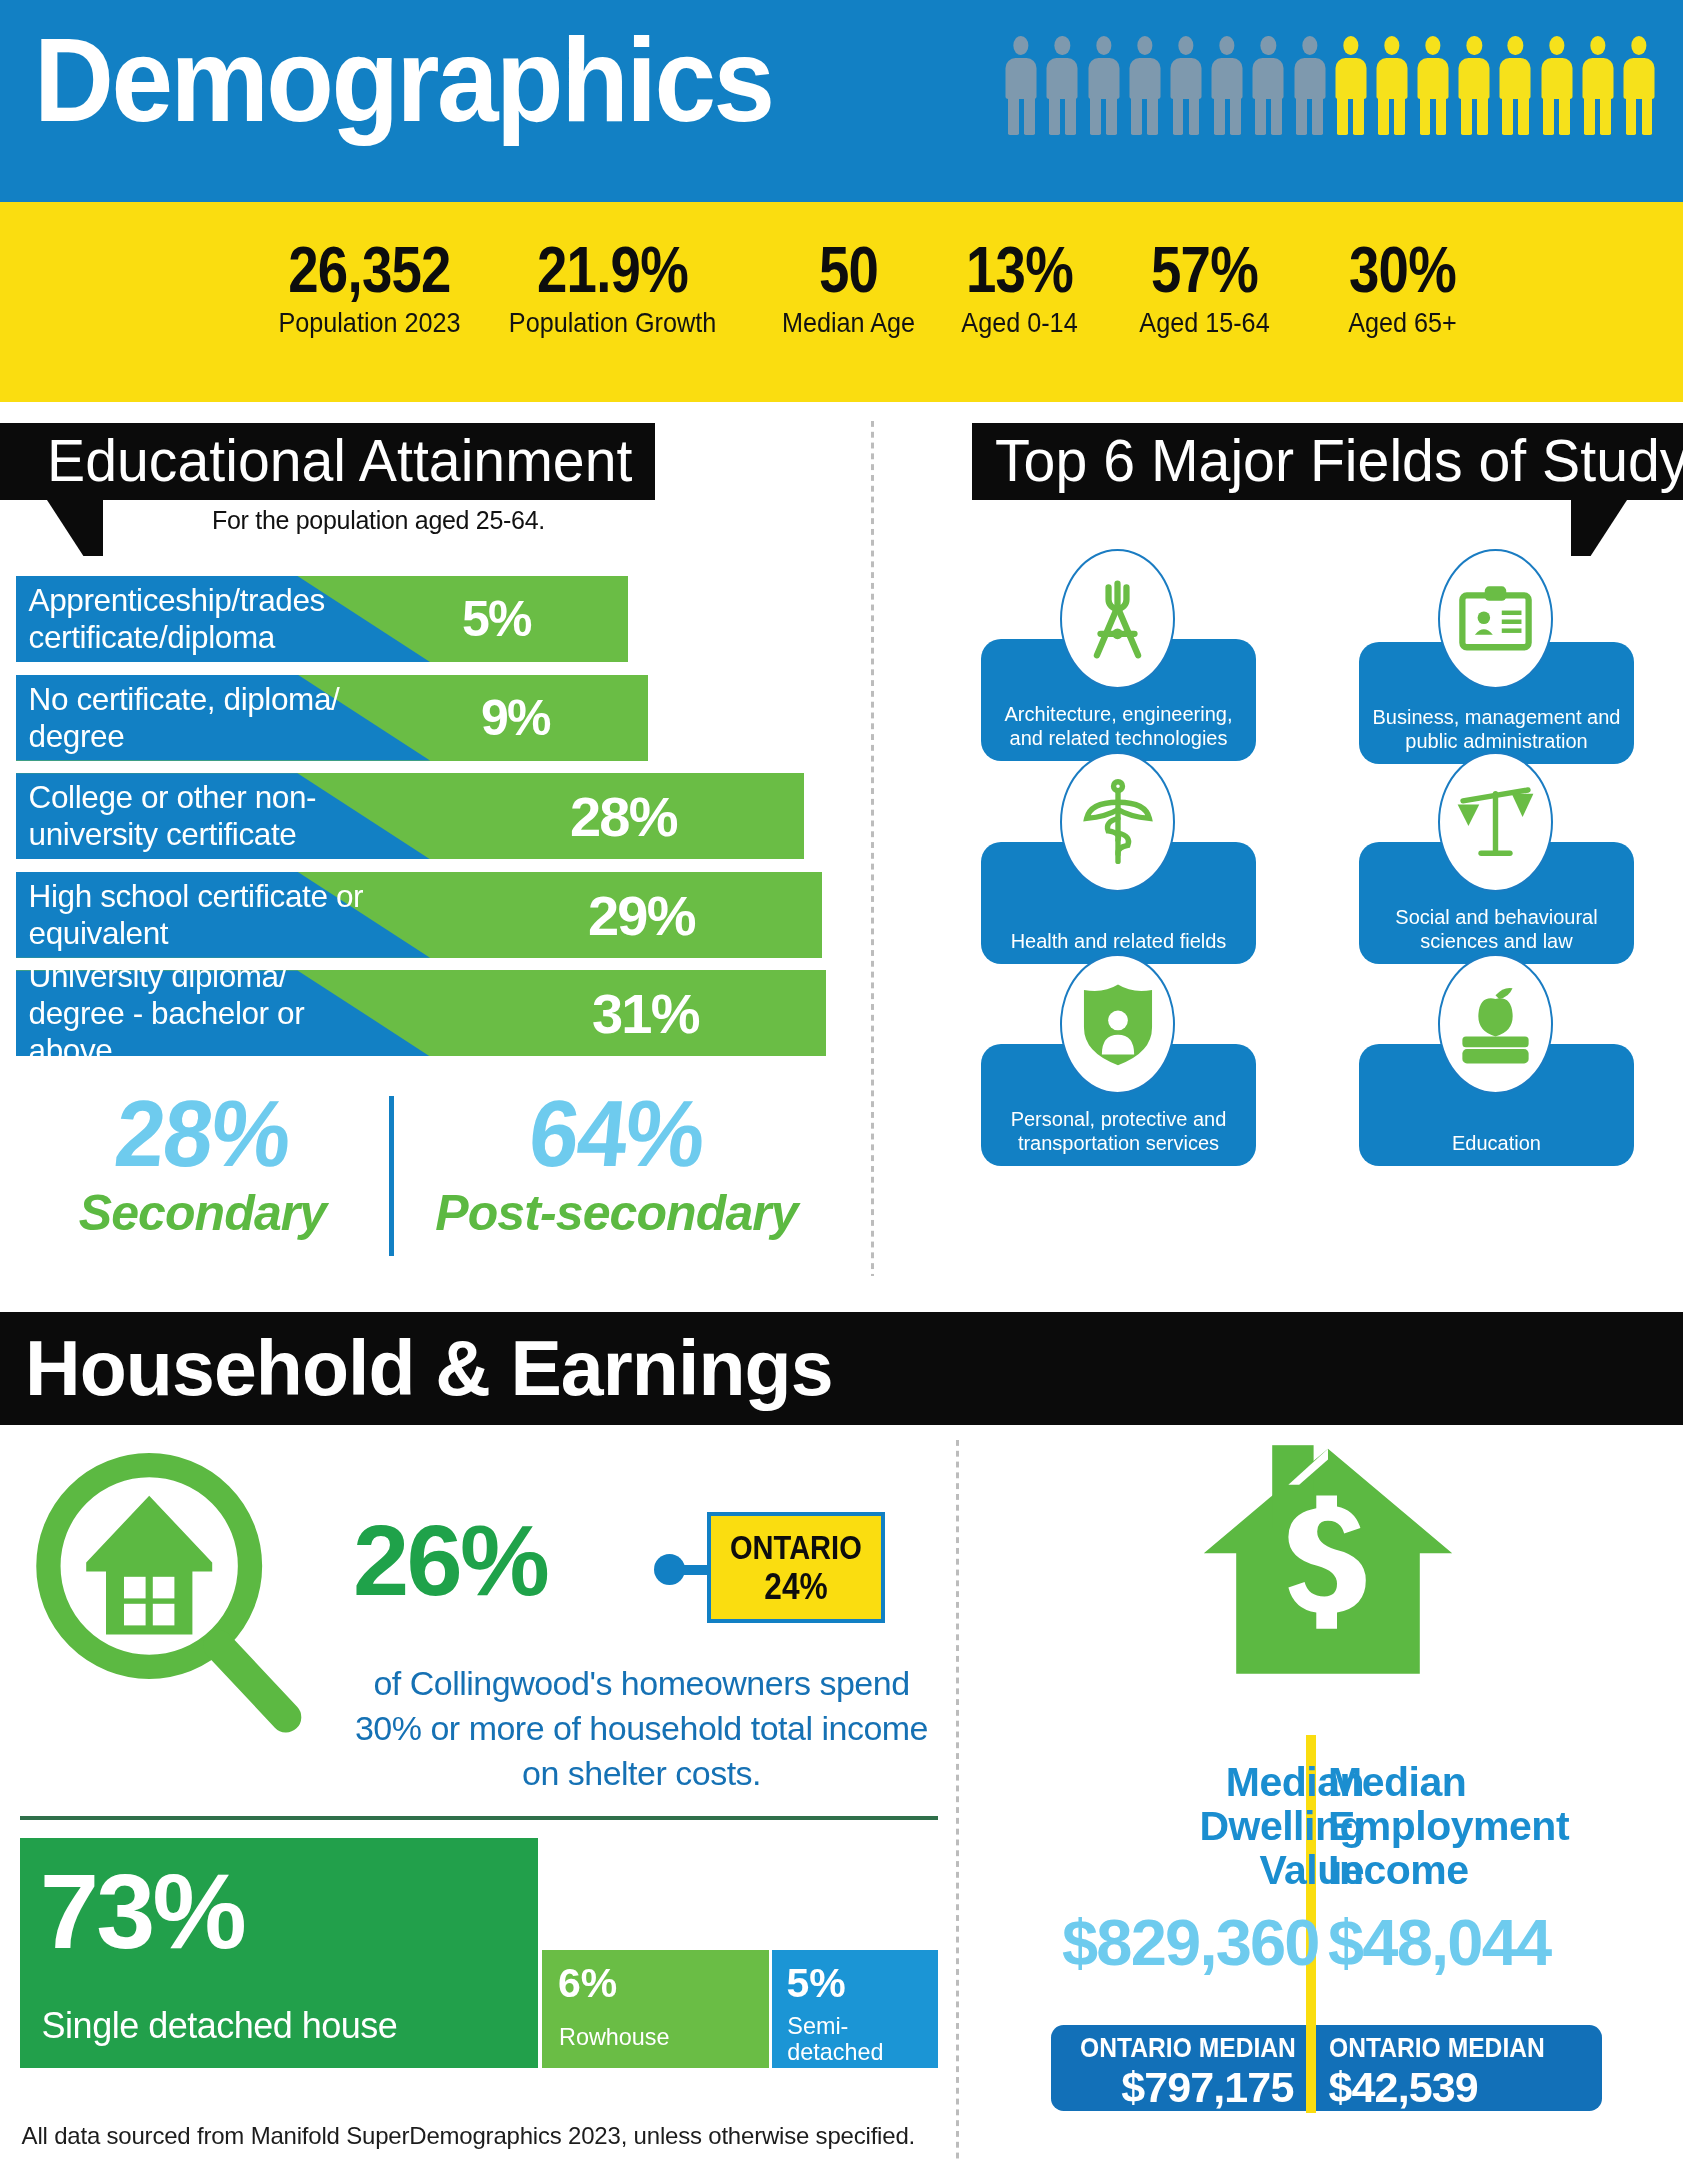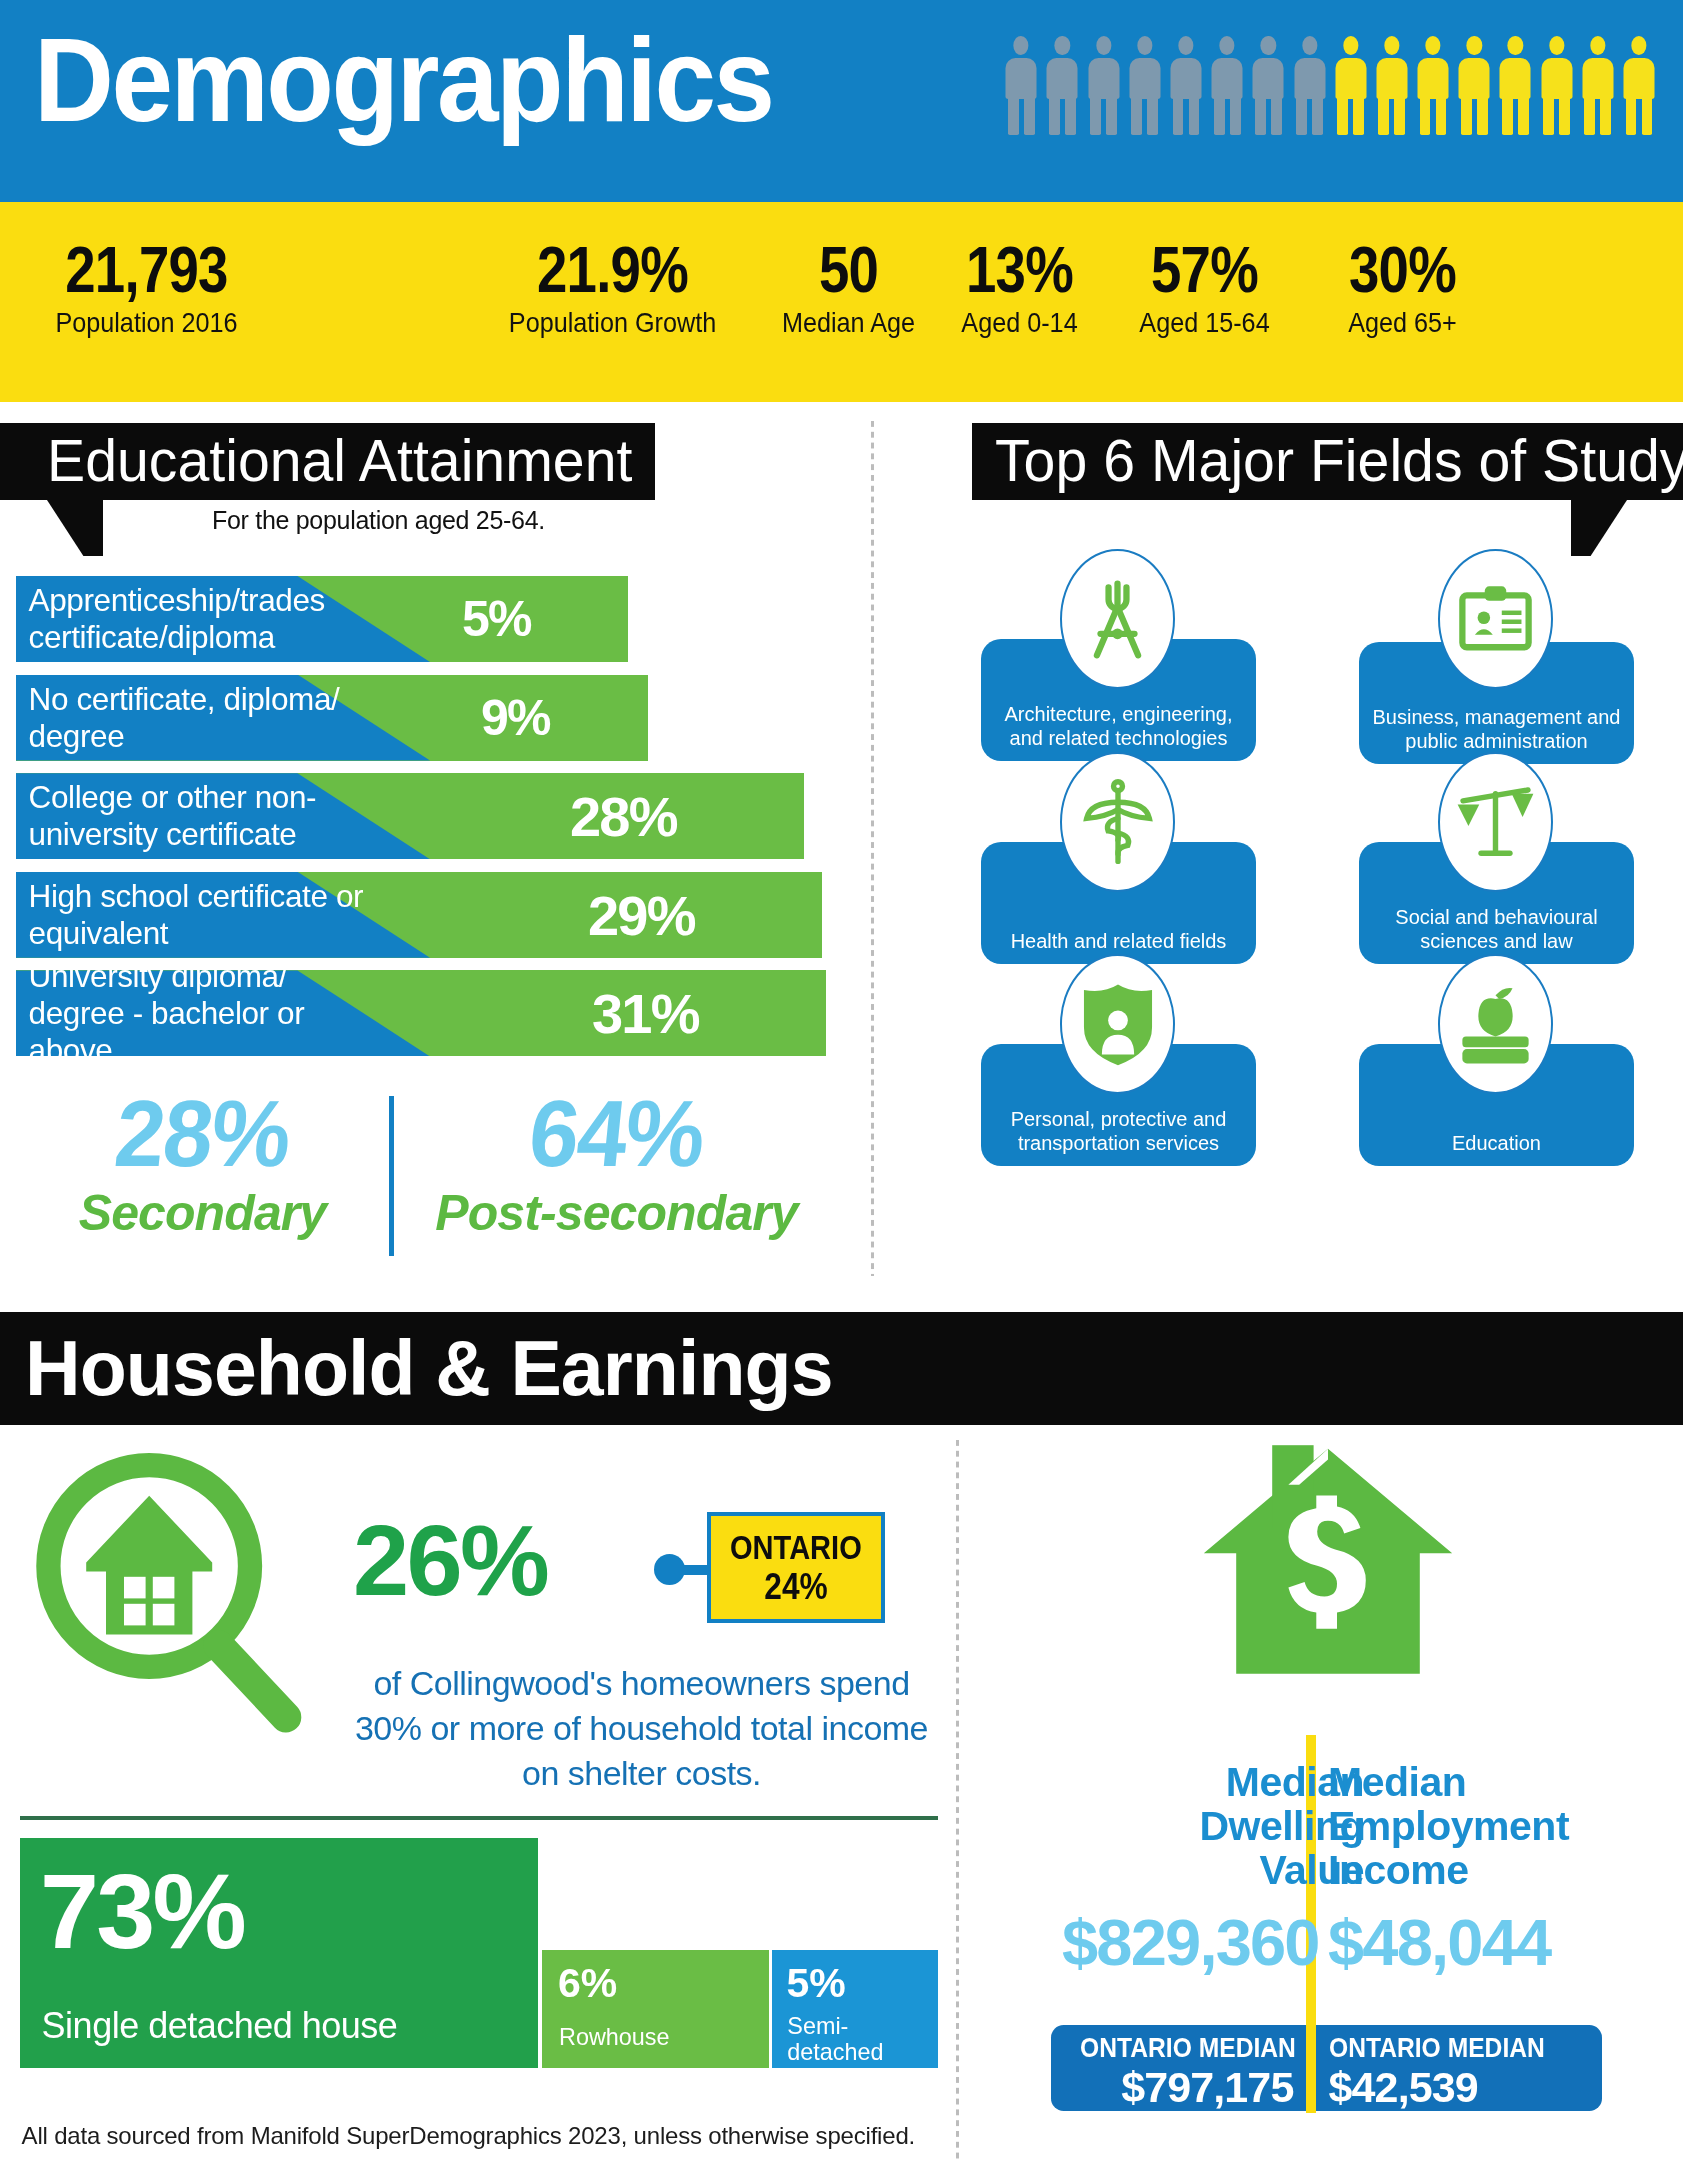--- a/index.html
+++ b/index.html
@@ -368,23 +368,23 @@
       <div class="person yellow">
         <span class="head"></span>
         <span class="body"></span>
         <span class="legL"></span>
         <span class="legR"></span>
       </div>
     </div>
 </div>
 
 <div class="statsbar">
-  <div class="stat s0">
-    <div class="val">21,793</div>
-    <div class="lbl">Population 2016</div>
+  <div class="stat s1">
+    <div class="val">26,352</div>
+    <div class="lbl">Population 2023</div>
   </div>
   <div class="stat s2">
     <div class="val">21.9%</div>
     <div class="lbl">Population Growth</div>
   </div>
   <div class="stat s3">
     <div class="val">50</div>
     <div class="lbl">Median Age</div>
   </div>
   <div class="stat s4">

